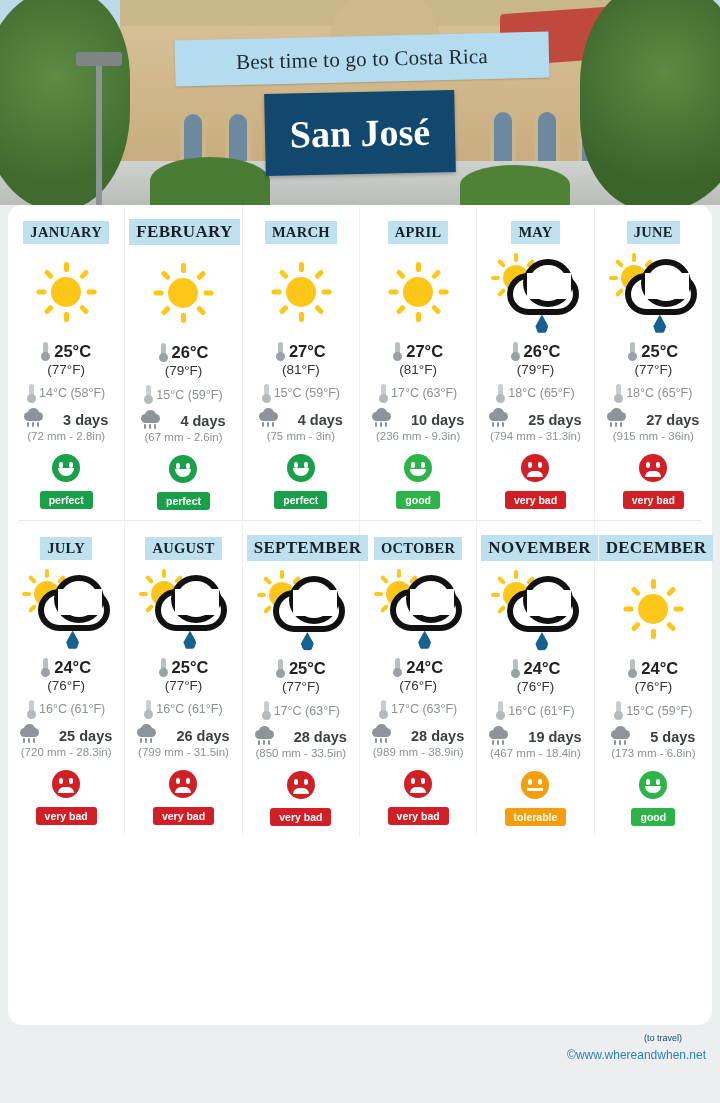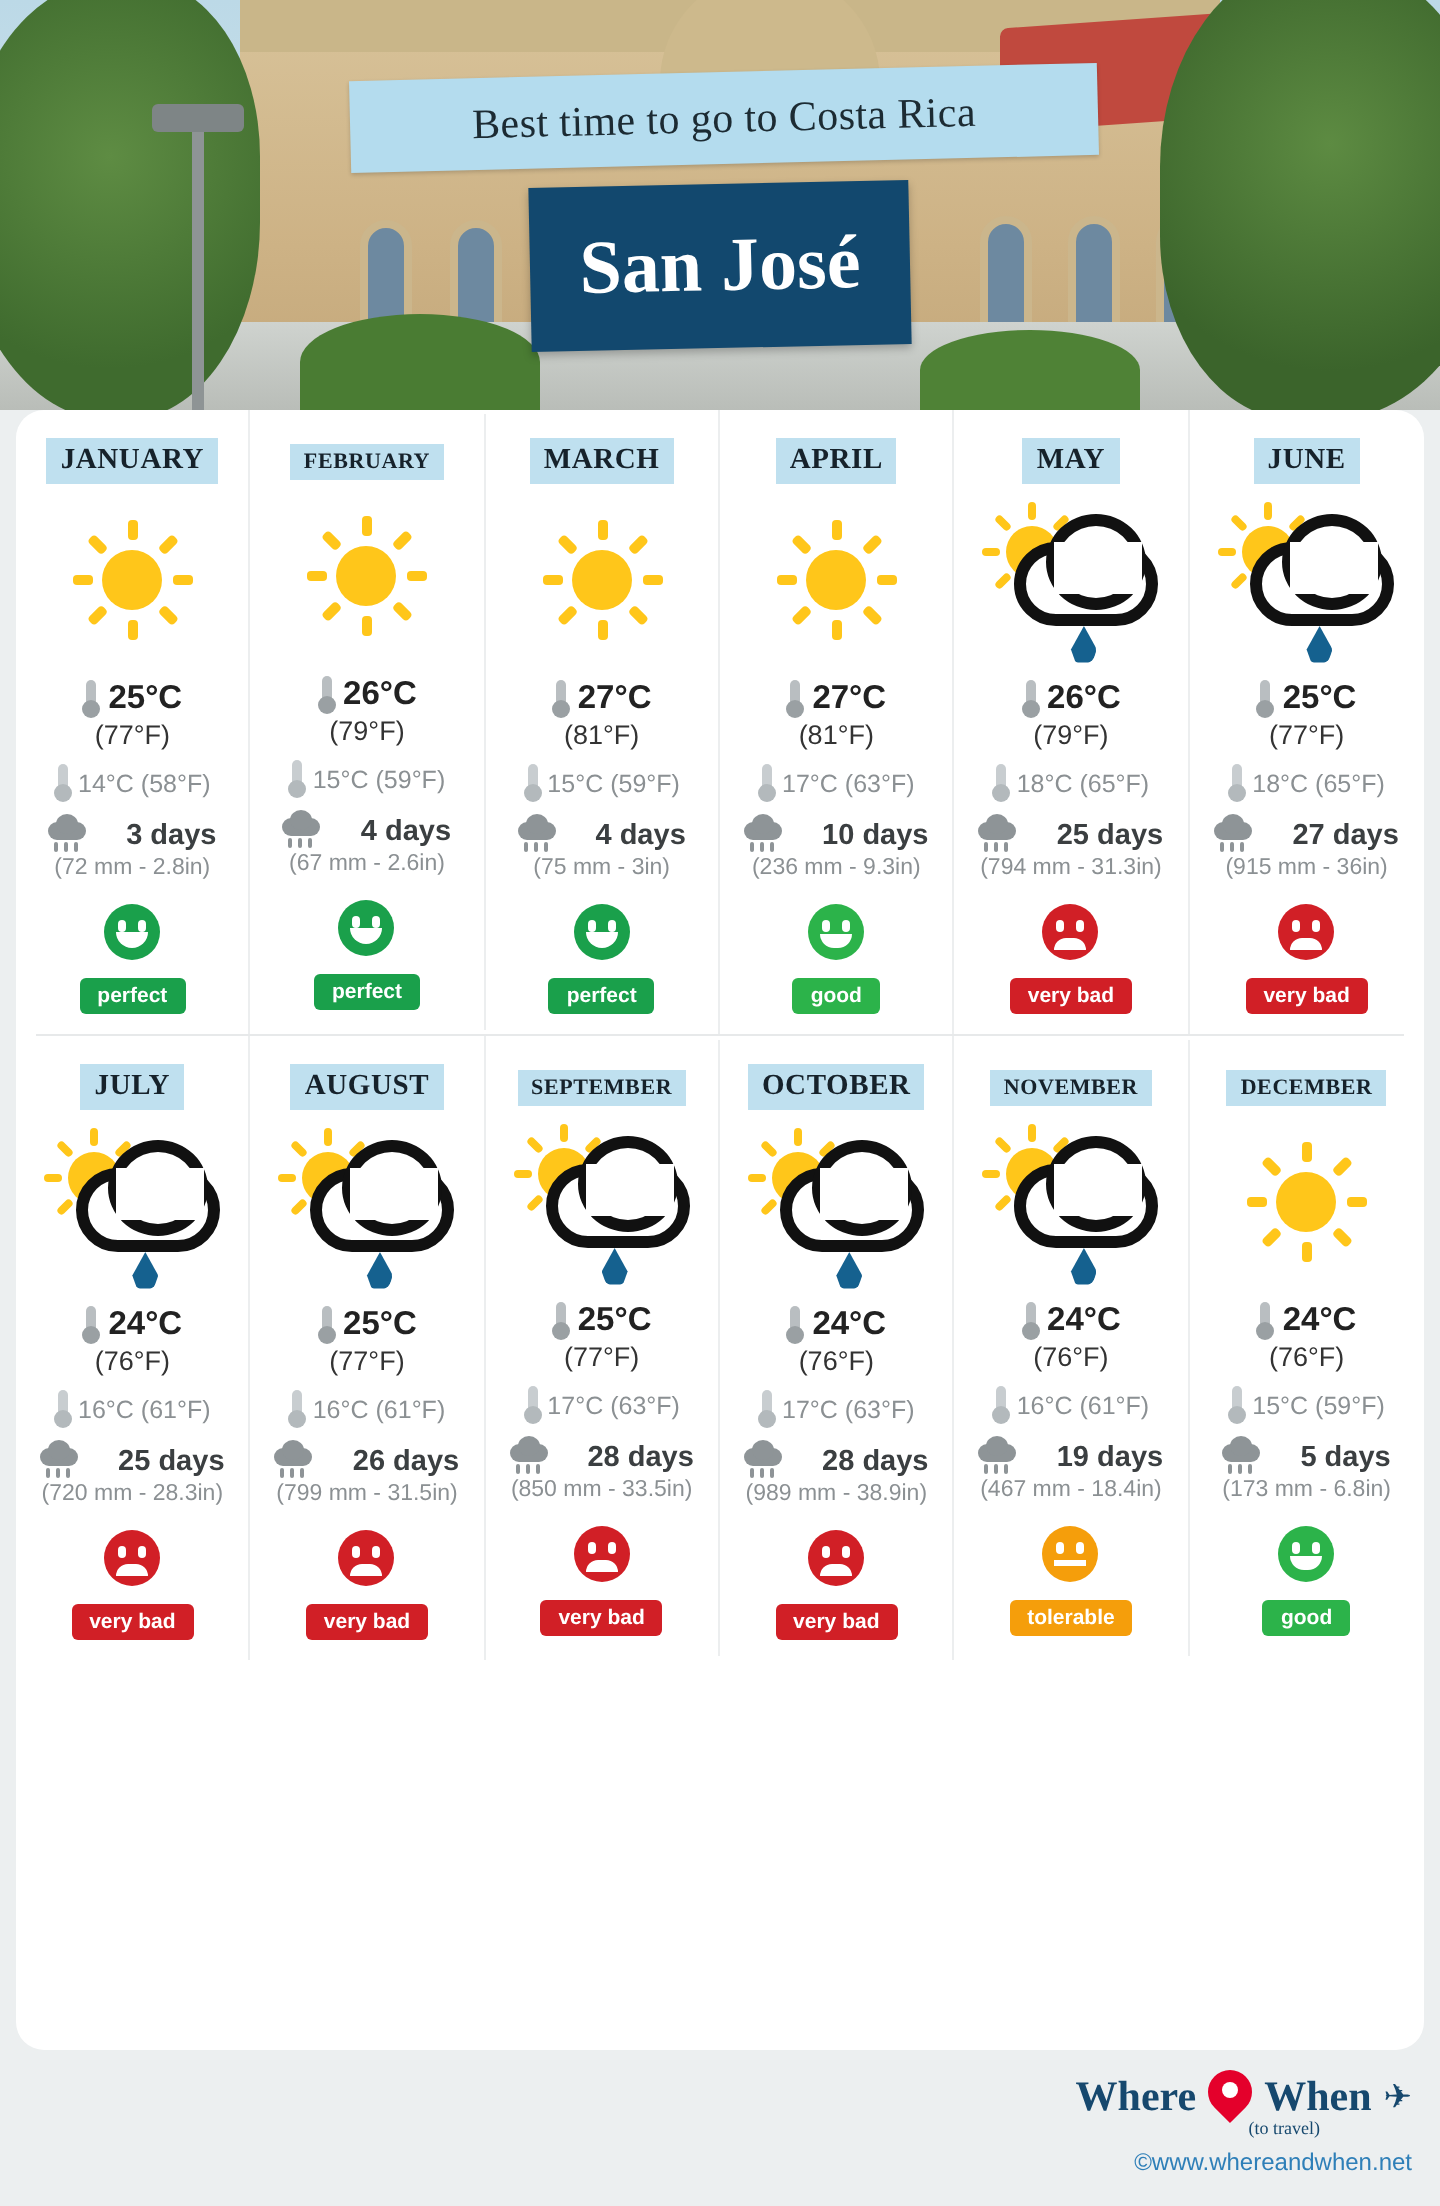--- a/index.html
+++ b/index.html
@@ -82,21 +82,21 @@
   }
   .col:last-child { border-right: none; }
   .row-sep { height:1px; background:#e7e9ea; margin: 0 10px; }
 
   .month {
     display:inline-block; background:#bfe0ef; color:#16222b;
     font-size: 14.5px; font-weight: bold; letter-spacing:.3px;
     padding: 3px 7px; font-family: "Liberation Serif", serif;
     white-space: nowrap;
   }
-  .month.small { font-size: 11px; }
+  .month.small { font-size: 17px; }
 
   .wx { height: 96px; display:flex; align-items:center; justify-content:center; position:relative; }
 
   
   .sun-wrap { position:relative; width:60px; height:60px; }
   .sun-core { position:absolute; left:15px; top:15px; width:30px; height:30px; background:#ffc61a; border-radius:50%; }
   .ray { position:absolute; left:28px; top:0px; width:5px; height:10px; background:#ffc61a; border-radius:2px; transform-origin: 2.5px 30px; }
 
   
   .combo { position:relative; width:92px; height:78px; }
@@ -165,21 +165,21 @@
 
   
   .footer { position:absolute; left:0; top: 1025px; width:720px; height:78px; }
   .logo-wrap { position:absolute; right: 14px; top: 10px; text-align:right; }
   .logo-line { display:flex; align-items:center; gap:6px; justify-content:flex-end; }
   .logo-txt { font-size: 21px; font-weight:bold; color:#16486e; font-family:"Liberation Serif", serif; }
   .pin { width:22px; height:26px; position:relative; }
   .pin .p { position:absolute; left:0; top:0; width:22px; height:22px; background:#e4002b; border-radius:50% 50% 50% 0; transform: rotate(-45deg); }
   .pin .pdot { position:absolute; left:7px; top:6px; width:8px; height:8px; background:#fff; border-radius:50%; }
   .plane { font-size:17px; color:#16486e; }
-  .logo-sub { font-size: 9px; color:#16486e; margin-top:-2px; margin-right:46px;font-family:Liberation Serif, serif; }
+  .logo-sub { font-size: 9px; color:#16486e; margin-top:-2px; margin-right:24px; }
   .site { font-size: 12px; color:#2e7fb8; margin-top:5px; }
 </style>
 </head>
 <body>
 
 <div class="page">
 
   <div class="hero">
     <div class="sky"></div>
     <div class="bldg"></div>
@@ -827,26 +827,17 @@
               <span class="mouth"></span>
             </div>
           </div>
           <div><span class="tag" style="background: rgb(44, 179, 74);">good</span></div>
         </div>
       </div>
   </div>
 
   <div class="footer">
     <div class="logo-wrap">
-      <div class="logo-line">
-        <span class="logo-txt">Where</span>
-        <span class="pin">
-            <span class="p"></span>
-            <span class="pdot"></span>
-          </span>
-        <span class="logo-txt">When</span>
-        <span class="plane">✈</span>
-      </div>
       <div class="logo-sub">(to travel)</div>
       <div class="site">©www.whereandwhen.net</div>
     </div>
   </div>
 </div>
 
 </body></html>

